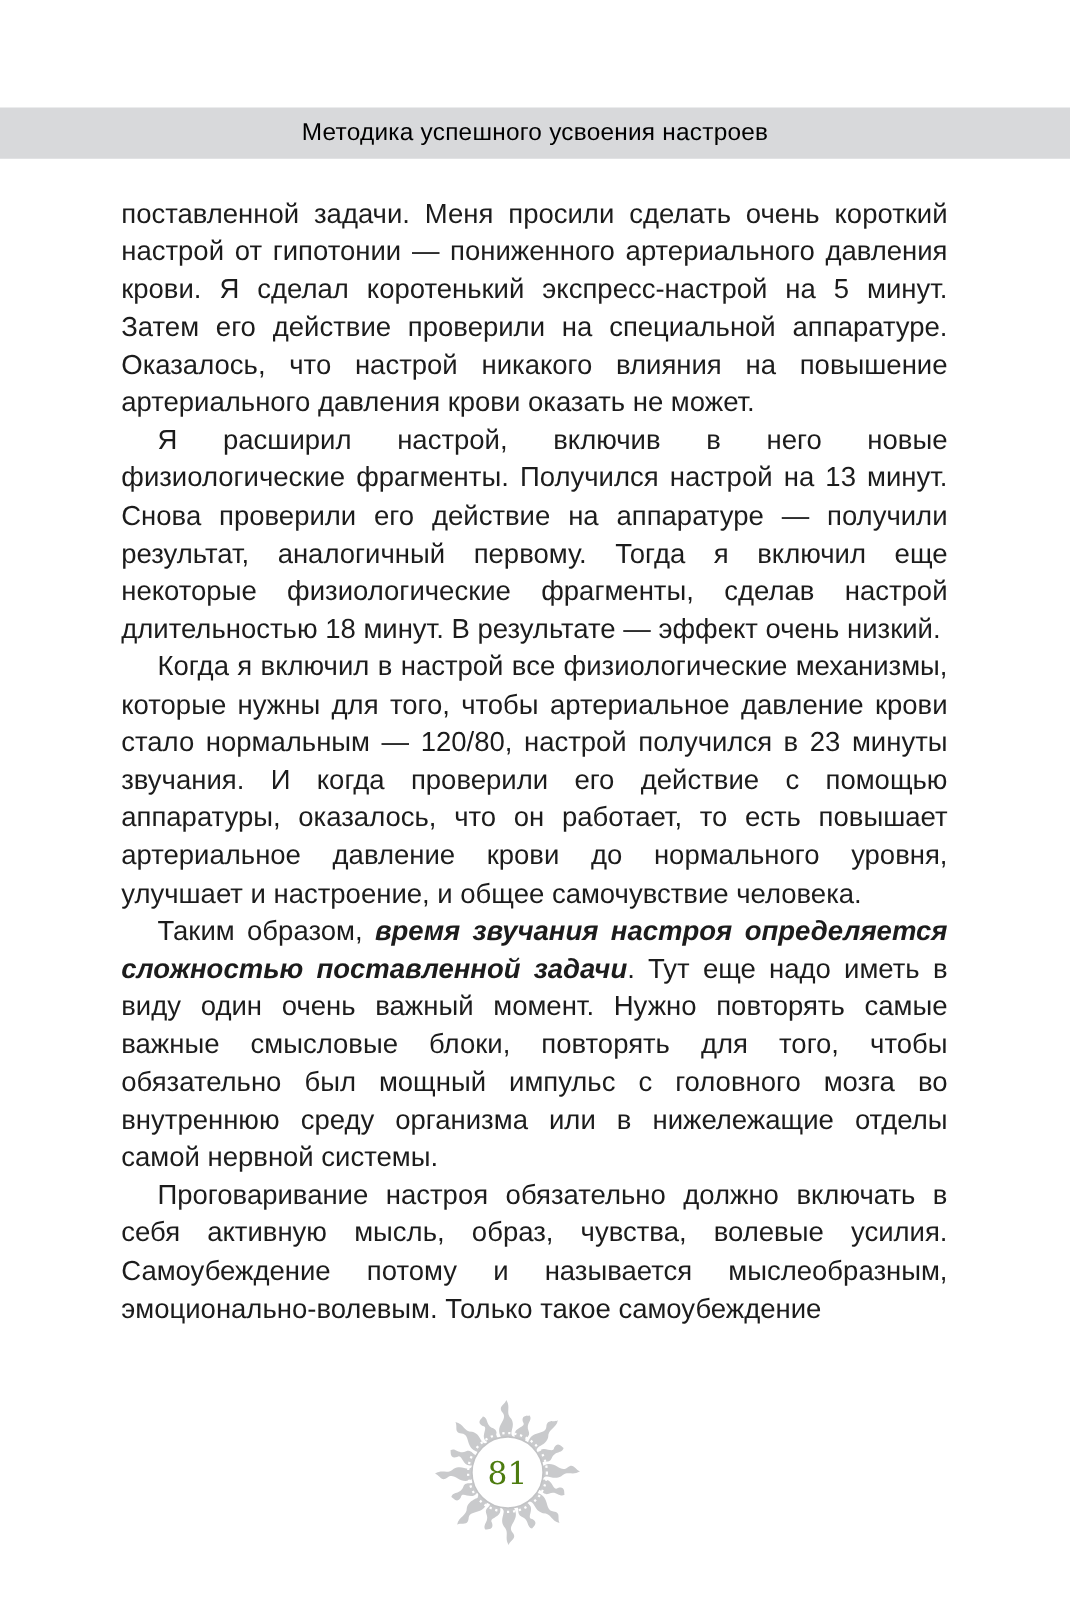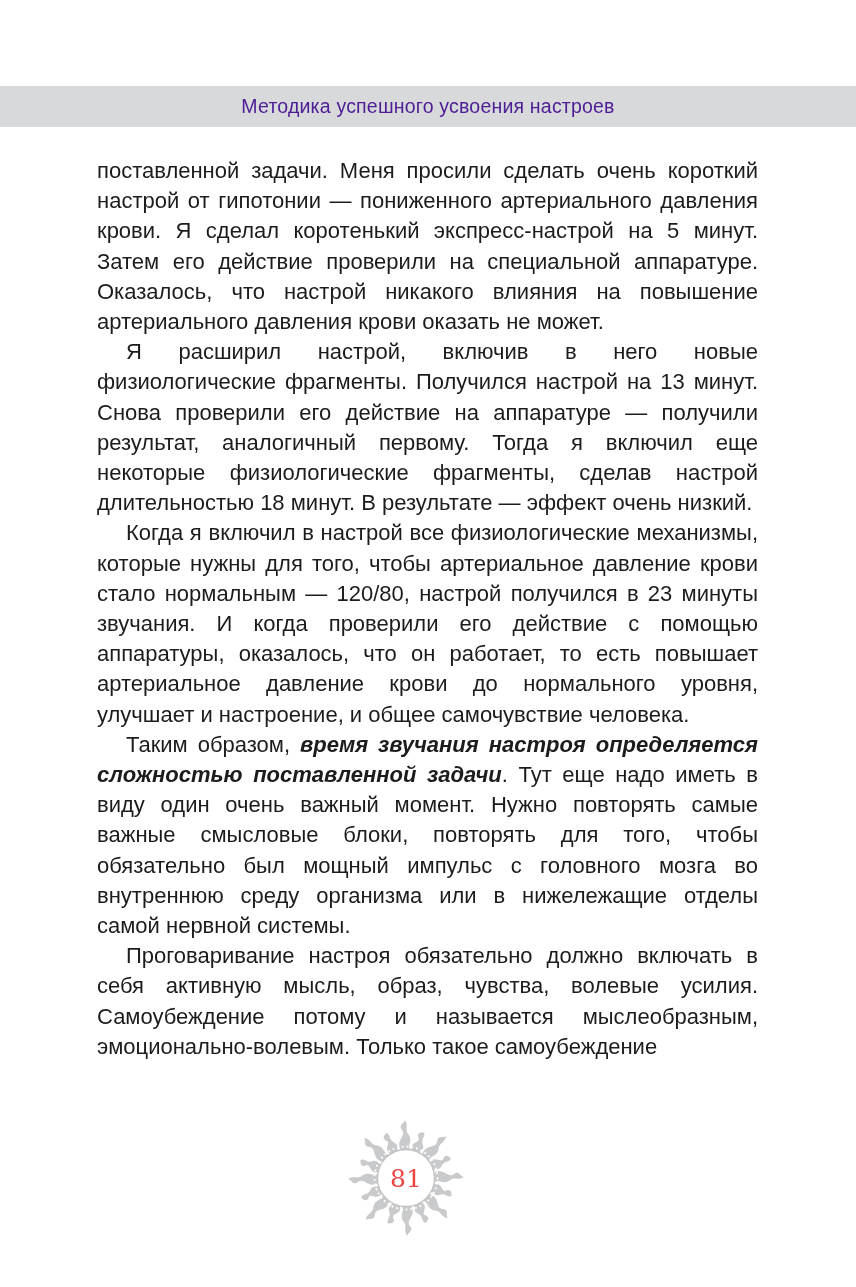--- a/index.html
+++ b/index.html
@@ -12,21 +12,21 @@
     font-family: "Liberation Sans", "DejaVu Sans", sans-serif;
   }
   .header-bar {
     position: absolute;
     left: 0; top: 86px;
     width: 856px; height: 41px;
     background: #d8d9db;
     display: flex; align-items: center; justify-content: center;
   }
   .header-title {
-    color: #4c1d95;
+    color: #000000;
     font-size: 19.5px;
     letter-spacing: 0.2px;
   }
   .body-text {
     position: absolute;
     left: 97px; top: 156px;
     width: 661px;
     color: #1c1c1c;
     font-size: 22px;
     line-height: 30.2px;
@@ -42,21 +42,21 @@
     width: 122px; height: 122px;
   }
   .sun-wrap svg { display: block; }
   .page-number {
     position: absolute;
     left: 0; top: 0;
     width: 122px; height: 122px;
     display: flex; align-items: center; justify-content: center;
     font-family: "DejaVu Serif", "Liberation Serif", serif;
     font-size: 25px;
-    color: #ef4444;
+    color: #4d7c0f;
   }
 </style>
 </head>
 <body>
 
 <div class="page">
 
   <div class="header-bar">
     <span class="header-title">Методика успешного усвоения настроев</span>
   </div>

